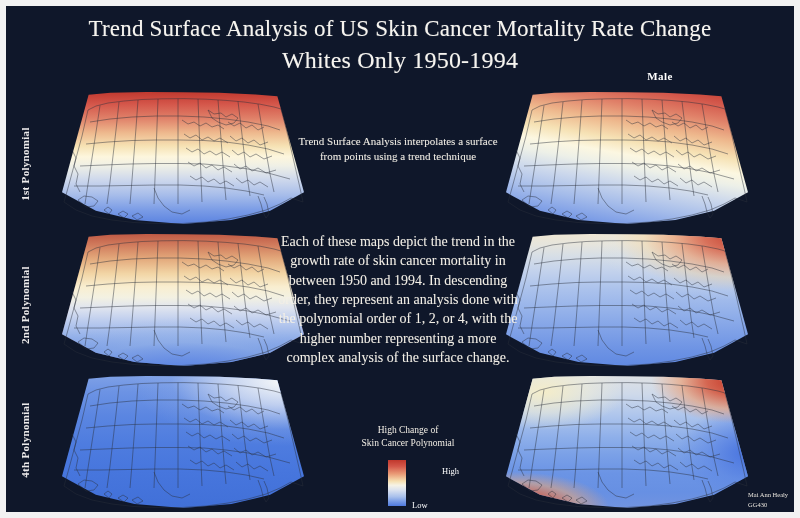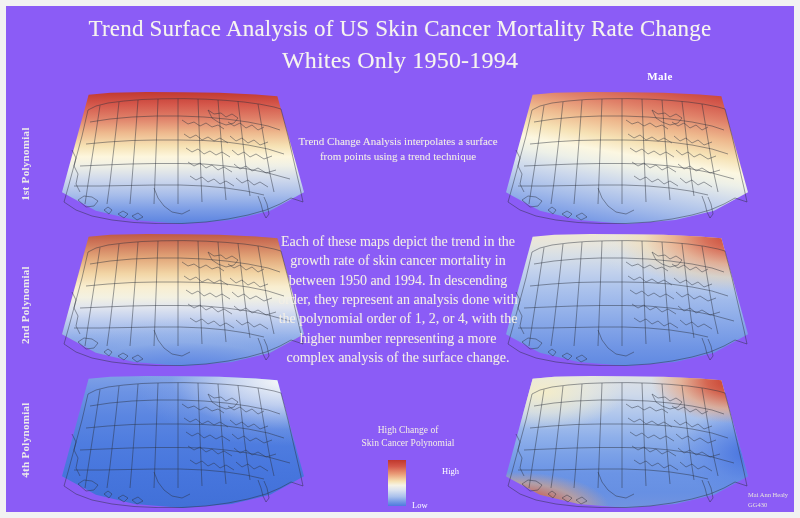--- a/index.html
+++ b/index.html
@@ -10,21 +10,21 @@
   #poster{
     position:relative;
     width:800px;height:518px;
     background:#f2f2f2;
     box-sizing:border-box;
   }
   #stage{
     position:absolute;
     left:6px;top:6px;
     width:788px;height:506px;
-    background:#8b5cf6;
+    background:#0f172a;
     overflow:hidden;
   }
 
   
   .title{
     position:absolute;left:0;width:788px;
     text-align:center;color:#f6f4ef;
     font-family:"Liberation Serif", serif;
     font-weight:400;letter-spacing:.2px;
     text-shadow:0 0 1px rgba(255,255,255,.35);
@@ -474,21 +474,21 @@
             <path d="M16 108 L22 104 L30 105 L36 109 L32 114 L24 115 Z"></path>
             <path d="M42 118 L46 115 L50 118 L47 122 Z"></path>
             <path d="M56 122 L61 119 L66 122 L62 126 Z"></path>
             <path d="M70 124 L76 121 L81 125 L75 128 Z"></path>
             <path d="M10 58 L14 66 L12 74 L16 82 L14 92 L18 100"></path>
           </g>
         </svg>
       </div>
     </div>
 
-    <div class="annot" id="annot-1">Trend Change Analysis interpolates a surface from points using a trend technique</div>
+    <div class="annot" id="annot-1">Trend Surface Analysis interpolates a surface from points using a trend technique</div>
     <div class="annot" id="annot-2">Each of these maps depict the trend in the growth rate of skin cancer mortality in between 1950 and 1994. In descending order, they represent an analysis done with the polynomial order of 1, 2, or 4, with the higher number representing a more complex analysis of the surface change.</div>
 
     <div id="legend">
       <div id="legend-title">
         <div>High Change of</div>
         <div>Skin Cancer Polynomial</div>
       </div>
       <div id="legend-ramp-wrap">
         <div id="legend-ramp"></div>
         <div class="legend-tick" id="legend-high">High</div>

